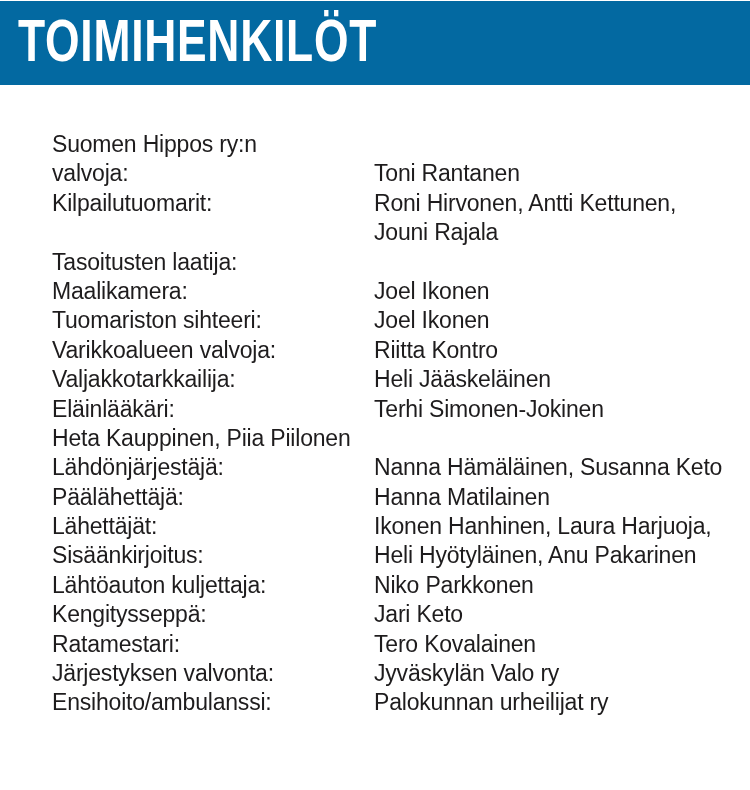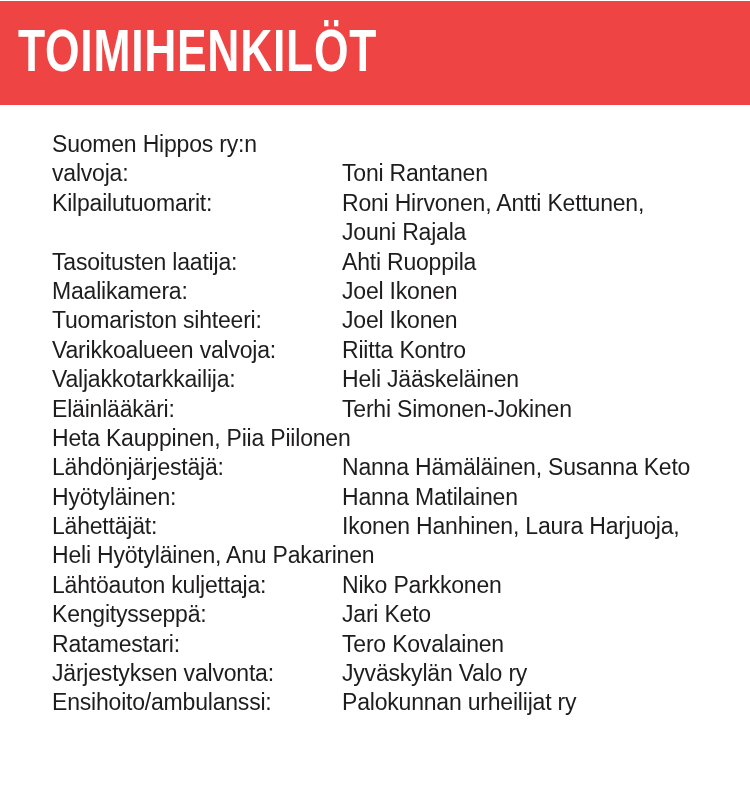--- a/index.html
+++ b/index.html
@@ -15,22 +15,22 @@
     width: 750px;
     height: 790px;
     background: #ffffff;
     font-family: "Liberation Sans", sans-serif;
   }
   .header-bar {
     position: absolute;
     left: 0;
     top: 1px;
     width: 750px;
-    height: 104px;
-    background: #ef4444;
+    height: 84px;
+    background: #0369a1;
   }
   .header-title {
     position: absolute;
     left: 18px;
     top: 50%;
     transform: translateY(-54%) scaleX(0.74);
     transform-origin: 0 50%;
     font-family: "Liberation Sans", sans-serif;
     font-weight: bold;
     font-size: 60px;
@@ -41,20 +41,21 @@
   .officials-list {
     position: absolute;
     left: 52px;
     top: 130px;
     width: 660px;
   }
   .official-row {
     display: grid;
     grid-template-columns: 290px 1fr;
     height: 29.4px;
+    gap: 32px;
   }
   .official-cell {
     font-family: "Liberation Sans", sans-serif;
     font-size: 23px;
     line-height: 29.4px;
     letter-spacing: -0.2px;
     color: #1e1c1d;
     white-space: nowrap;
     overflow: visible;
   }
@@ -85,21 +86,20 @@
         <div class="official-cell official-name">Roni Hirvonen, Antti Kettunen,</div>
       </div>
 
       <div class="official-row">
         <div class="official-cell official-role"></div>
         <div class="official-cell official-name">Jouni Rajala</div>
       </div>
 
       <div class="official-row">
         <div class="official-cell official-role">Tasoitusten laatija:</div>
-        <div class="official-cell official-name">Ahti Ruoppila</div>
       </div>
 
       <div class="official-row">
         <div class="official-cell official-role">Maalikamera:</div>
         <div class="official-cell official-name">Joel Ikonen</div>
       </div>
 
       <div class="official-row">
         <div class="official-cell official-role">Tuomariston sihteeri:</div>
         <div class="official-cell official-name">Joel Ikonen</div>
@@ -123,31 +123,32 @@
       <div class="official-row">
         <div class="official-cell official-name">Heta Kauppinen, Piia Piilonen</div>
       </div>
 
       <div class="official-row">
         <div class="official-cell official-role">Lähdönjärjestäjä:</div>
         <div class="official-cell official-name">Nanna Hämäläinen, Susanna Keto</div>
       </div>
 
       <div class="official-row">
-        <div class="official-cell official-role">Hyötyläinen:</div>
+        <div class="official-cell official-role">Päälähettäjä:</div>
         <div class="official-cell official-name">Hanna Matilainen</div>
       </div>
 
       <div class="official-row">
         <div class="official-cell official-role">Lähettäjät:</div>
         <div class="official-cell official-name">Ikonen Hanhinen, Laura Harjuoja,</div>
       </div>
 
 
       <div class="official-row">
+        <div class="official-cell official-role">Sisäänkirjoitus:</div>
         <div class="official-cell official-name">Heli Hyötyläinen, Anu Pakarinen</div>
       </div>
 
       <div class="official-row">
         <div class="official-cell official-role">Lähtöauton kuljettaja:</div>
         <div class="official-cell official-name">Niko Parkkonen</div>
       </div>
 
       <div class="official-row">
         <div class="official-cell official-role">Kengitysseppä:</div>

